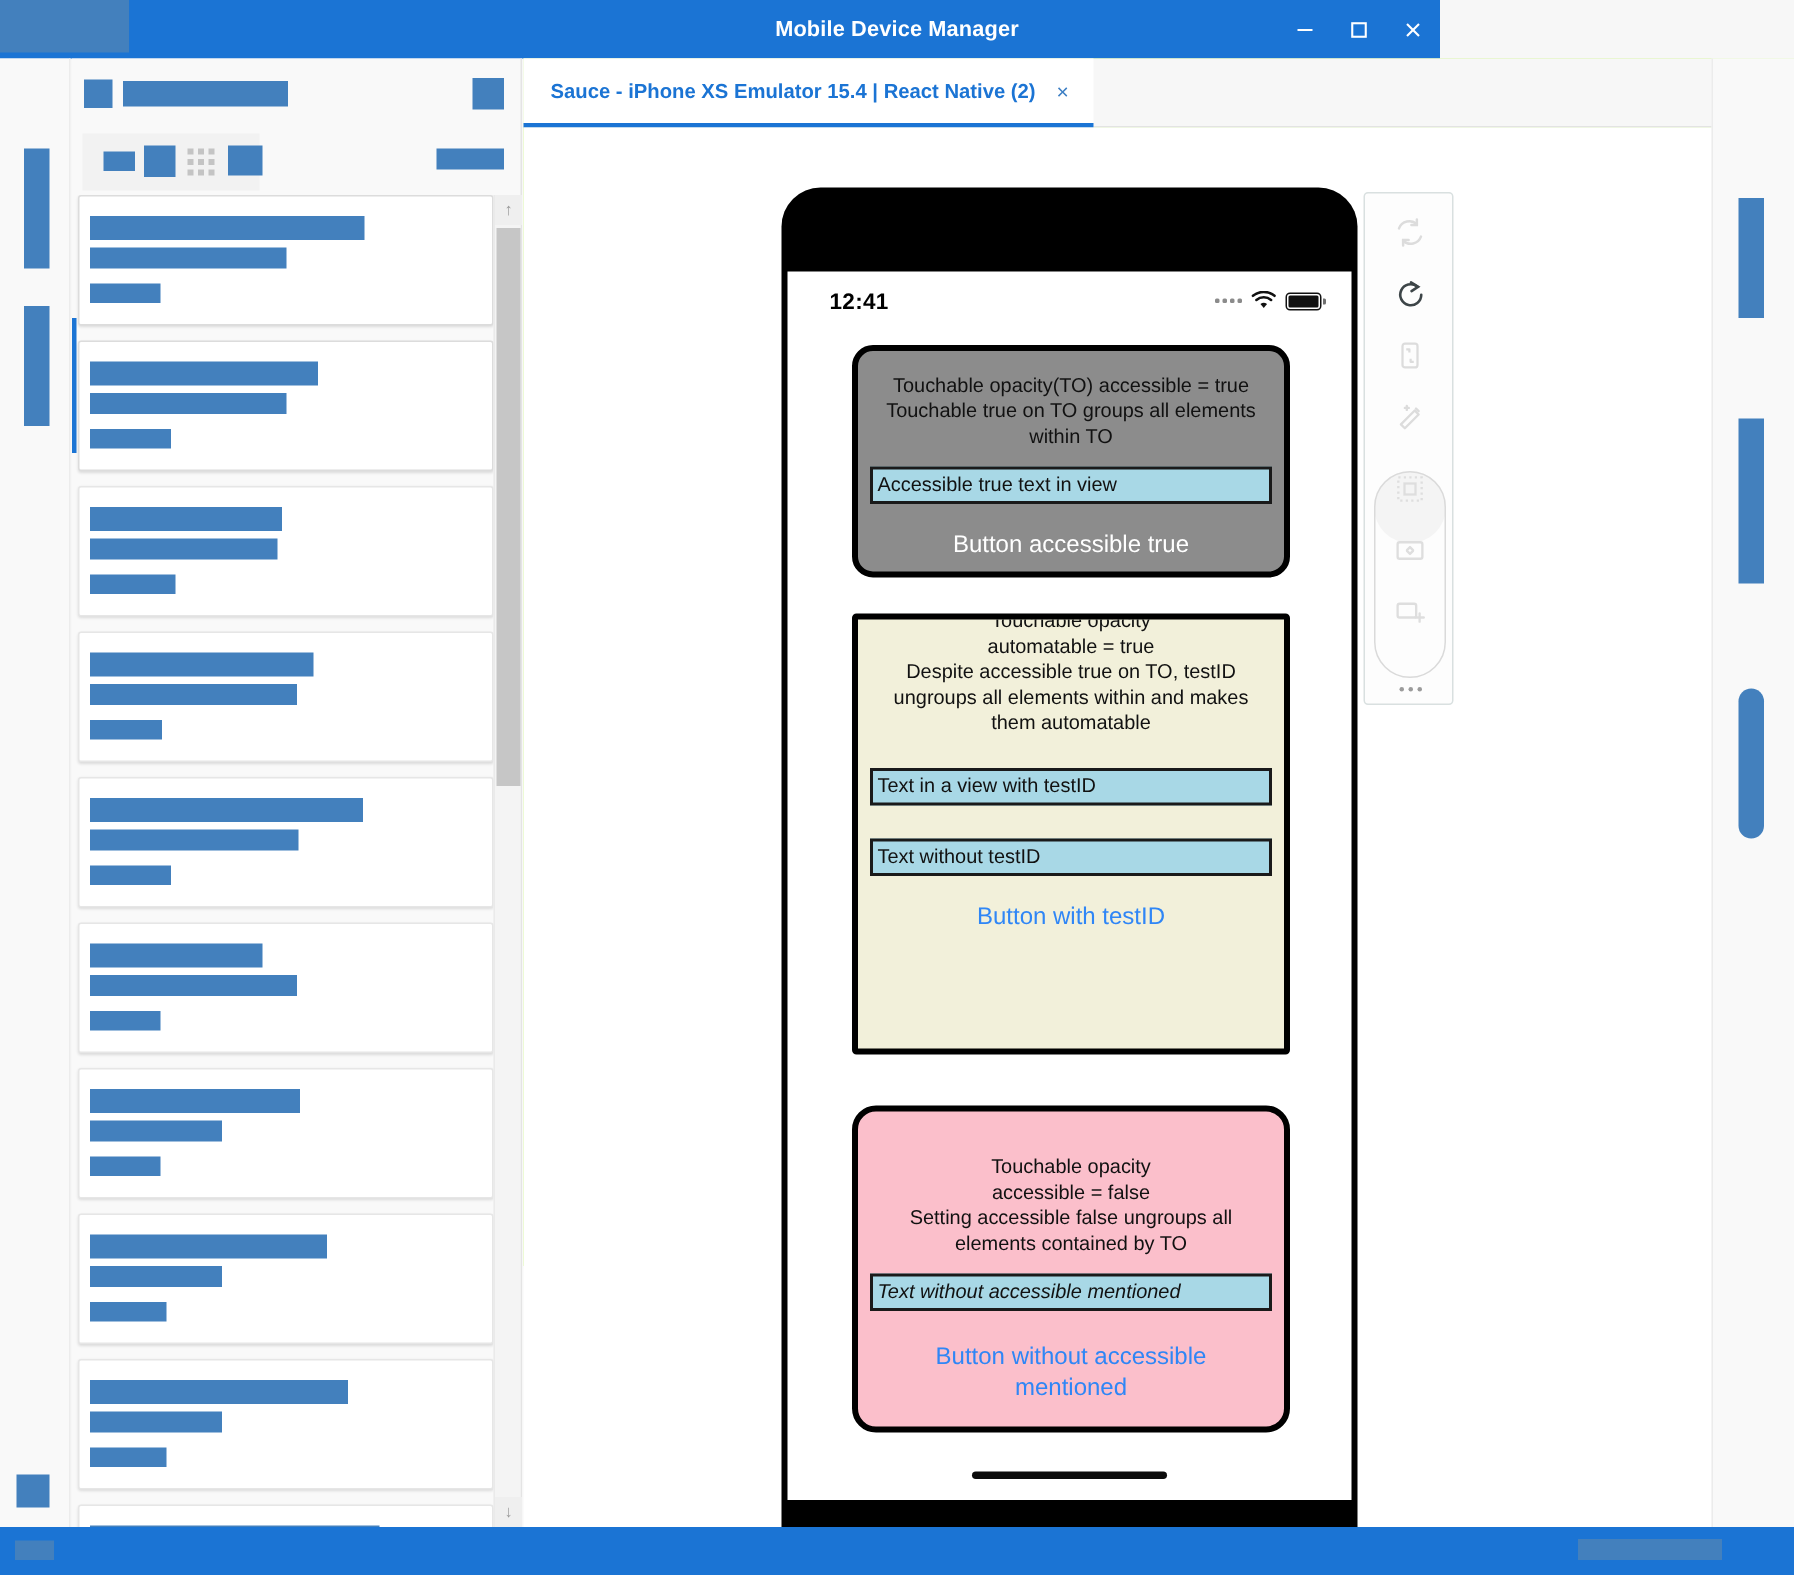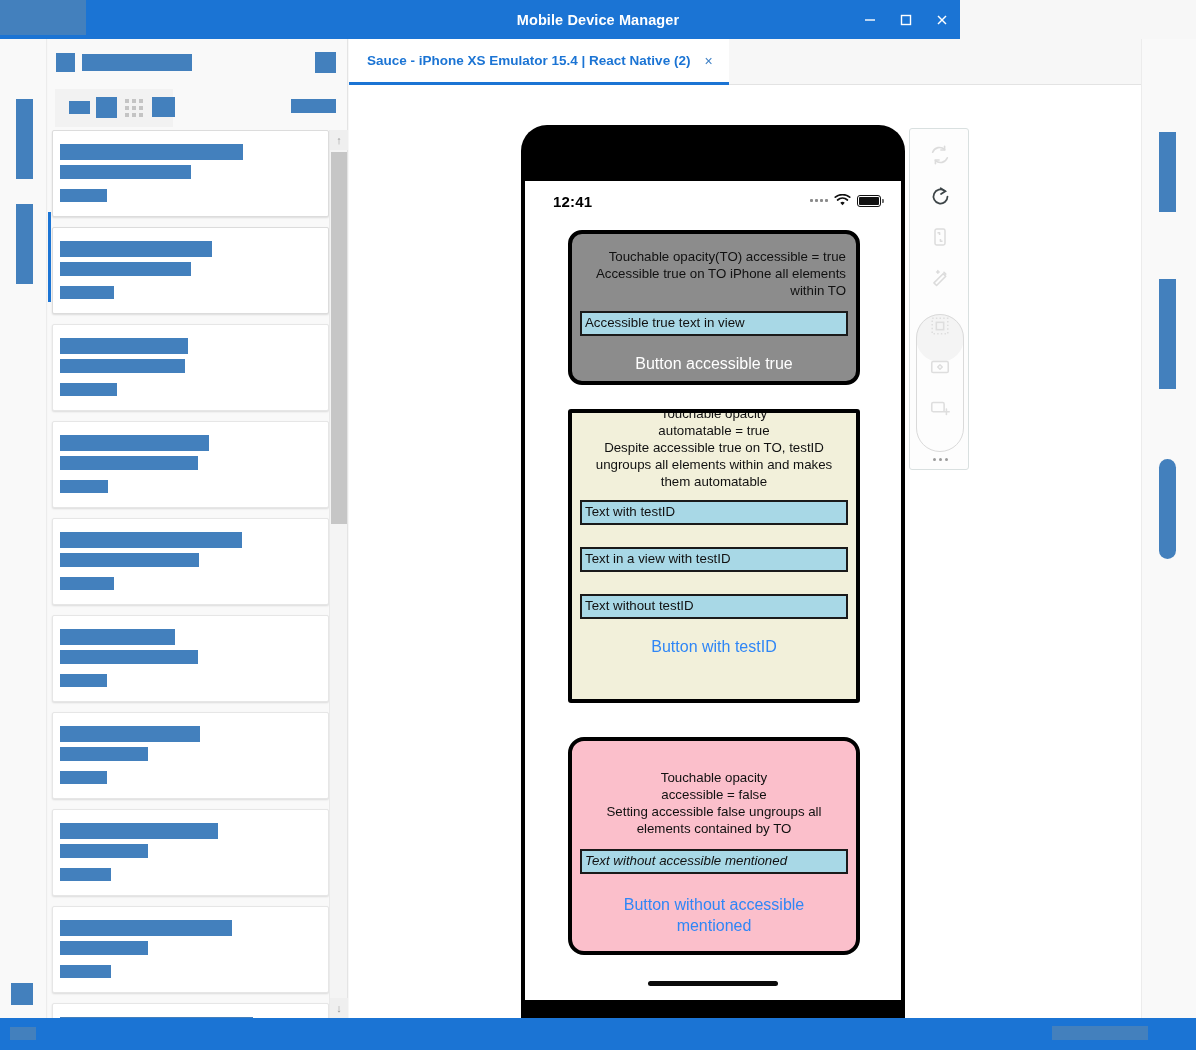--- a/index.html
+++ b/index.html
@@ -386,40 +386,39 @@
                 <path d="M8.5 11.3 L6.3 8.7 a3.4 3.4 0 0 1 4.4 0 Z" fill="#111"></path>
                 <path d="M3.6 6.0 a7.6 7.6 0 0 1 9.8 0" fill="none" stroke="#111" stroke-width="1.7" stroke-linecap="round"></path>
                 <path d="M1.3 3.2 a11.3 11.3 0 0 1 14.4 0" fill="none" stroke="#111" stroke-width="1.7" stroke-linecap="round"></path>
               </svg>
               <span class="battery"></span>
             </div>
           </div>
 
           <div id="rncards">
               <div class="rn-card gray">
-                <div class="rn-desc" style="margin-top: 14px; text-align: right;">
+                <div class="rn-desc" style="margin-top: 14px;">
                   <div>Touchable opacity(TO) accessible = true</div>
-                  <div>Accessible true on TO iPhone all elements</div>
+                  <div>Touchable true on TO groups all elements</div>
                   <div>within TO</div>
                 </div>
                 <div style="margin-top: 12px;">
                   <div class="rn-textbox">Accessible true text in view</div>
                 </div>
                 <div class="rn-btn white" style="margin-top: 17px; padding: 0px 14px;">Button accessible true</div>
               </div>
               <div class="rn-card cream">
                 <div class="rn-desc" style="margin-top: -8px;">
                   <div>Touchable opacity</div>
                   <div>automatable = true</div>
                   <div>Despite accessible true on TO, testID</div>
                   <div>ungroups all elements within and makes</div>
                   <div>them automatable</div>
                 </div>
                 <div style="margin-top: 10px;">
-                  <div class="rn-textbox">Text with testID</div>
                   <div class="rn-textbox" style="margin-top: 22px;">Text in a view with testID</div>
                   <div class="rn-textbox" style="margin-top: 22px;">Text without testID</div>
                 </div>
                 <div class="rn-btn blue" style="margin-top: 17px; padding: 0px 14px;">Button with testID</div>
               </div>
               <div class="rn-card pink">
                 <div class="rn-desc" style="margin-top: 28px;">
                   <div>Touchable opacity</div>
                   <div>accessible = false</div>
                   <div>Setting accessible false ungroups all</div>

